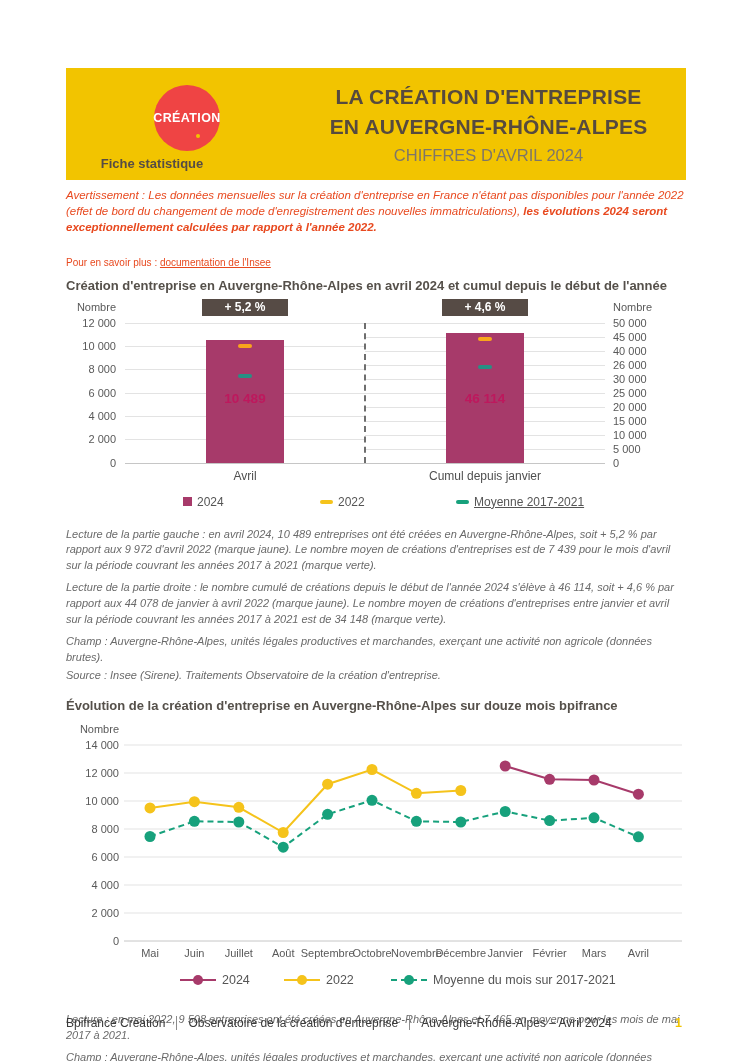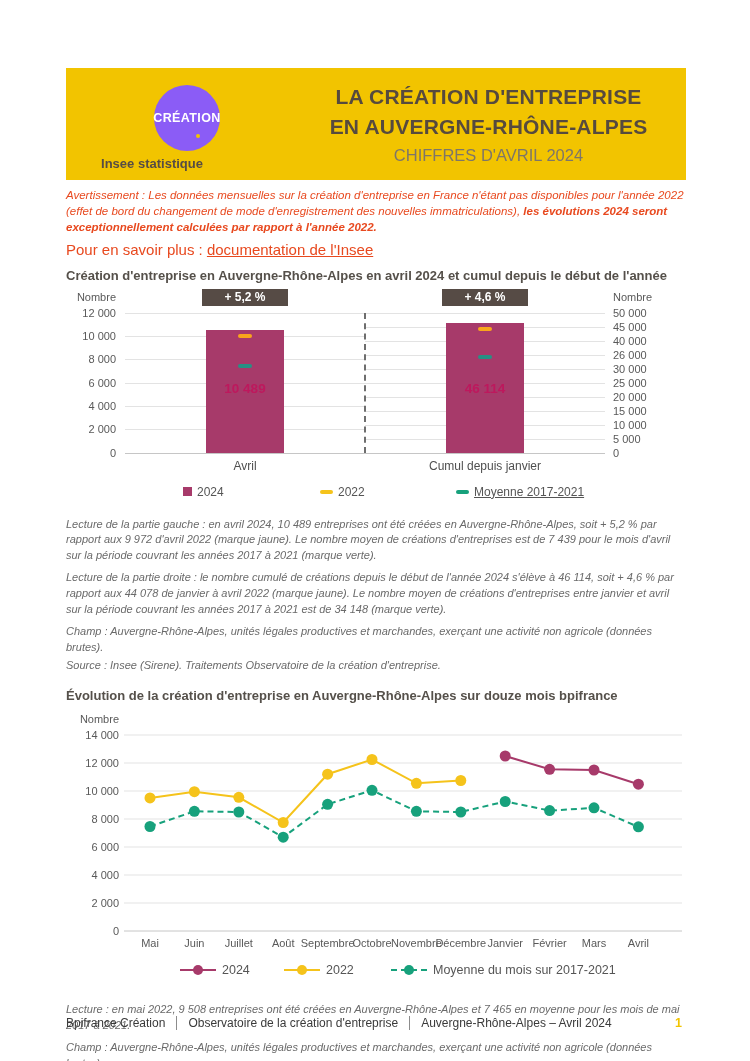--- a/index.html
+++ b/index.html
@@ -6,34 +6,34 @@
   body { background:#ffffff; font-family:"Liberation Sans", sans-serif; }
   .page { position:relative; width:750px; height:1061px; background:#ffffff; overflow:hidden; }
   .content { margin-left:66px; width:620px; padding-top:68px; }
 
   
   .header { background:#F2C400; height:112px; display:flex; position:relative; }
   .logos { width:225px; position:relative; }
   .logo-circle { position:absolute; width:66px; height:66px; border-radius:50%;
                  display:flex; align-items:center; justify-content:center; }
   .logo-bpi { left:18px; top:17px; background:#ffffff; color:#403A35; font-weight:bold; font-size:14px; }
-  .logo-cre { left:88px; top:17px; background:#8b5cf6; color:#ffffff; font-weight:bold;
+  .logo-cre { left:88px; top:17px; background:#ef4444; color:#ffffff; font-weight:bold;
               font-size:12.5px; letter-spacing:.4px; }
   .logo-cre .dot { position:absolute; left:50%; margin-left:9px; bottom:13px; width:4px; height:4px;
                    border-radius:50%; background:#F2C400; }
   .logo-caption { position:absolute; top:88px; left:0; width:172px; text-align:center;
                   font-weight:bold; font-size:13px; color:#564C45; }
   .titles { flex:1; text-align:center; color:#564A3E; padding-top:14px; }
   .title-line { font-size:21px; font-weight:800; letter-spacing:.2px; line-height:1.45; }
   .subtitle { font-size:16.5px; color:#7E7668; margin-top:3px; font-weight:400; }
 
   
   .warning { margin-top:8px; font-size:11.5px; font-style:italic; color:#E8491F; line-height:1.38; }
   .warning b { font-weight:bold; }
-  .more-info { margin-top:5px; font-size:15px; color:#E8491F; }
+  .more-info { margin-top:21px; font-size:10px; color:#E8491F; }
   .more-info a { color:#E8491F; text-decoration:underline; cursor:pointer; }
 
   .sec-title { margin-top:10px; font-size:13px; font-weight:bold; color:#55504A; }
 
   
   #bar-chart { position:relative; margin-top:4px; height:222px; }
   .grid { position:absolute; height:1px; background:#E3E3E3; }
   .baseline { position:absolute; height:1px; background:#C6C6C6; }
   .tickL { position:absolute; font-size:11px; color:#595959; width:50px; text-align:right; }
   .tickR { position:absolute; font-size:11px; color:#595959; width:60px; text-align:left; }
@@ -71,21 +71,21 @@
 
 <div class="page">
   <div class="content">
 
     <header class="header">
       <div class="logos">
         <div class="logo-circle logo-cre">
           <span>CRÉATION</span>
           <span class="dot"></span>
         </div>
-        <div class="logo-caption">Insee statistique</div>
+        <div class="logo-caption">Fiche statistique</div>
       </div>
       <div class="titles">
         <div class="title-line">LA CRÉATION D'ENTREPRISE</div>
         <div class="title-line">EN AUVERGNE-RHÔNE-ALPES</div>
         <div class="subtitle">CHIFFRES D'AVRIL 2024</div>
       </div>
     </header>
 
     <p class="warning"><span>Avertissement : Les données mensuelles sur la création d'entreprise en France n'étant pas disponibles pour l'année 2022 (effet de bord du changement de mode d'enregistrement des nouvelles immatriculations), </span><b>les évolutions 2024 seront exceptionnellement calculées par rapport à l'année 2022.</b></p>
 

